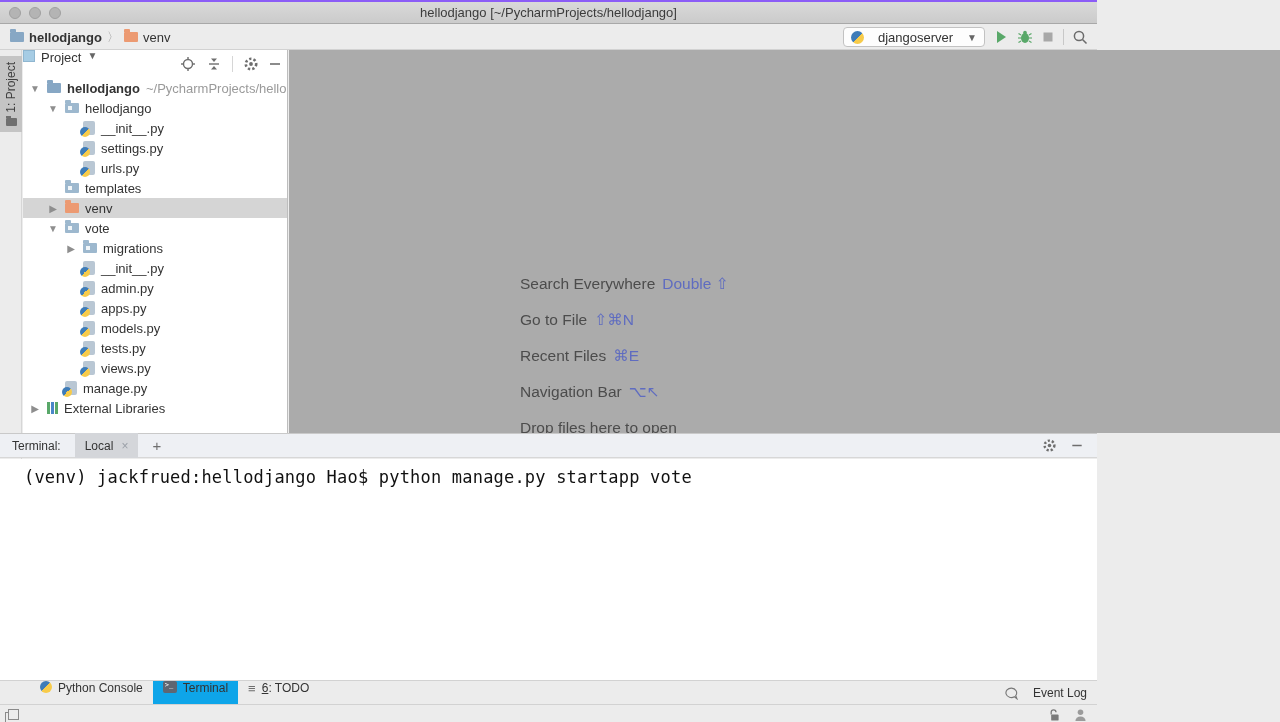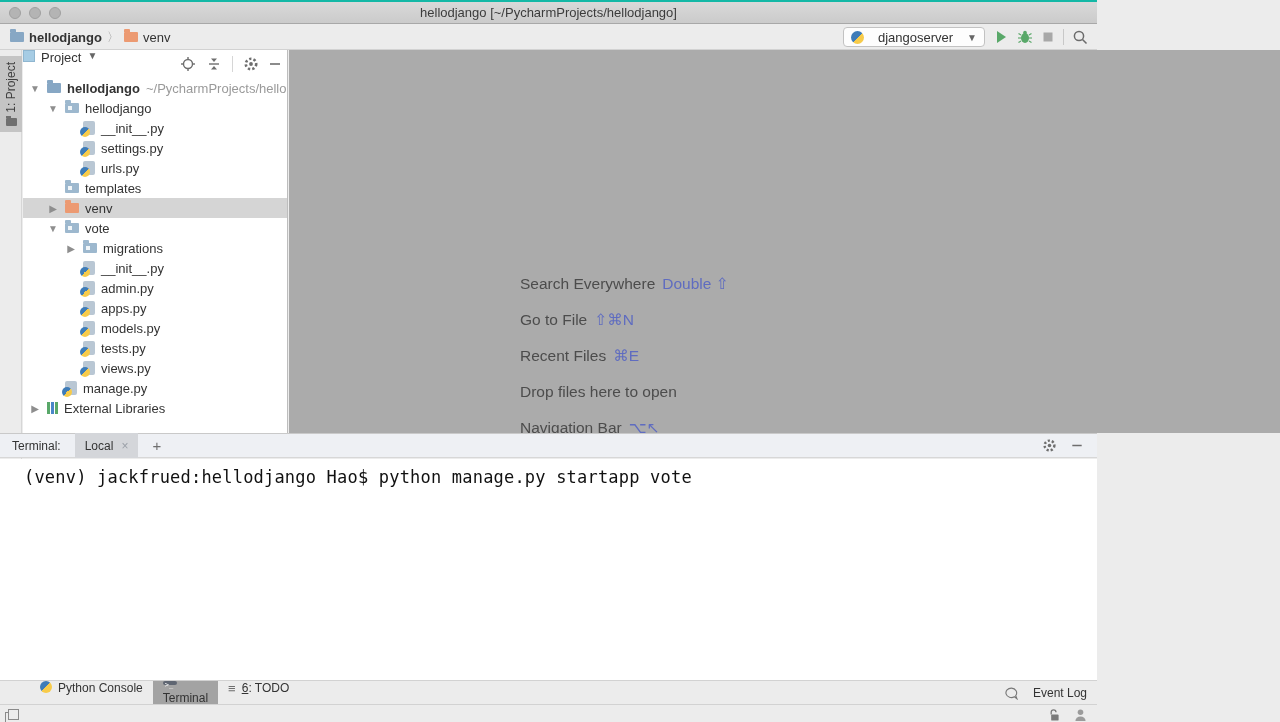--- a/index.html
+++ b/index.html
@@ -1,19 +1,19 @@
 <!DOCTYPE html>
 <html><head>
 <meta charset="utf-8">
 <style>
   * { margin:0; padding:0; box-sizing:border-box; }
   html,body { width:1280px; height:722px; overflow:hidden;
     font-family:"Liberation Sans", sans-serif; font-size:13px; color:#333;
     background:#ececec; -webkit-font-smoothing:antialiased; }
-  .app { position:relative; width:1097px; height:722px; border-top:2px solid #14b8a6; }
+  .app { position:relative; width:1097px; height:722px; border-top:2px solid #8b5cf6; }
 
   
   .titlebar { position:absolute; left:0; top:0; width:100%; height:22px;
     background:linear-gradient(#d9d9d9,#cbcbcb); border-bottom:1px solid #a8a8a8;
     display:flex; align-items:center; }
   .traffic { display:flex; gap:8px; padding-left:9px; }
   .traffic span { width:12px; height:12px; border-radius:50%; background:#b4b4b4;
     border:1px solid #a0a0a0; }
   .win-title { position:absolute; left:0; right:0; text-align:center; color:#3c3c3c;
     font-size:13px; }
@@ -114,21 +114,21 @@
     background:#fff; }
   .termtext { font-family:"DejaVu Sans Mono", monospace; font-size:17px;
     color:#111; padding:8px 0 0 24px; letter-spacing:.2px; }
 
   
   .toolwin { position:absolute; left:0; top:678px; width:100%; height:24px;
     background:#ececec; border-top:1px solid #d2d2d2; display:flex;
     align-items:center; padding:0 10px 0 30px; font-size:12px; }
   .twbtn { display:flex; align-items:flex-start; gap:6px; padding:0 10px; height:24px;
     cursor:pointer; }
-  .twbtn.sel { background:#a3a3a3;flex-direction:column; }
+  .twbtn.sel { background:#0ea5e9; }
   .twbtn u { text-decoration:underline; }
   .term-ico { width:14px; height:12px; background:#5f6672; border-radius:2px;
     position:relative; }
   .term-ico::before { content:'>_'; position:absolute; left:2px; top:0px;
     color:#fff; font-size:7px; font-family:"DejaVu Sans Mono",monospace; }
   .todo-ico { color:#6e6e6e; font-size:13px; }
   .eventlog { margin-left:auto; display:flex; align-items:flex-end; gap:15px;
     cursor:pointer; }
   .statusbar { position:absolute; left:0; top:702px; width:100%; height:20px;
     background:#ececec; border-top:1px solid #d2d2d2; display:flex;
@@ -337,25 +337,25 @@
       </li>
       <li>
         <span>Go to File</span>
         <span class="keys">⇧⌘N</span>
       </li>
       <li>
         <span>Recent Files</span>
         <span class="keys">⌘E</span>
       </li>
       <li>
-        <span>Drop files here to open</span>
+        <span>Navigation Bar</span>
+        <span class="keys">⌥↖</span>
       </li>
       <li>
-        <span>Navigation Bar</span>
-        <span class="keys">⌥↖</span>
+        <span>Drop files here to open</span>
       </li>
     </ul>
   </div>
 
   <div class="termhead">
     <span class="tlabel">Terminal:</span>
     <div class="ttab">
       <span>Local</span>
       <span class="close">×</span>
     </div>

